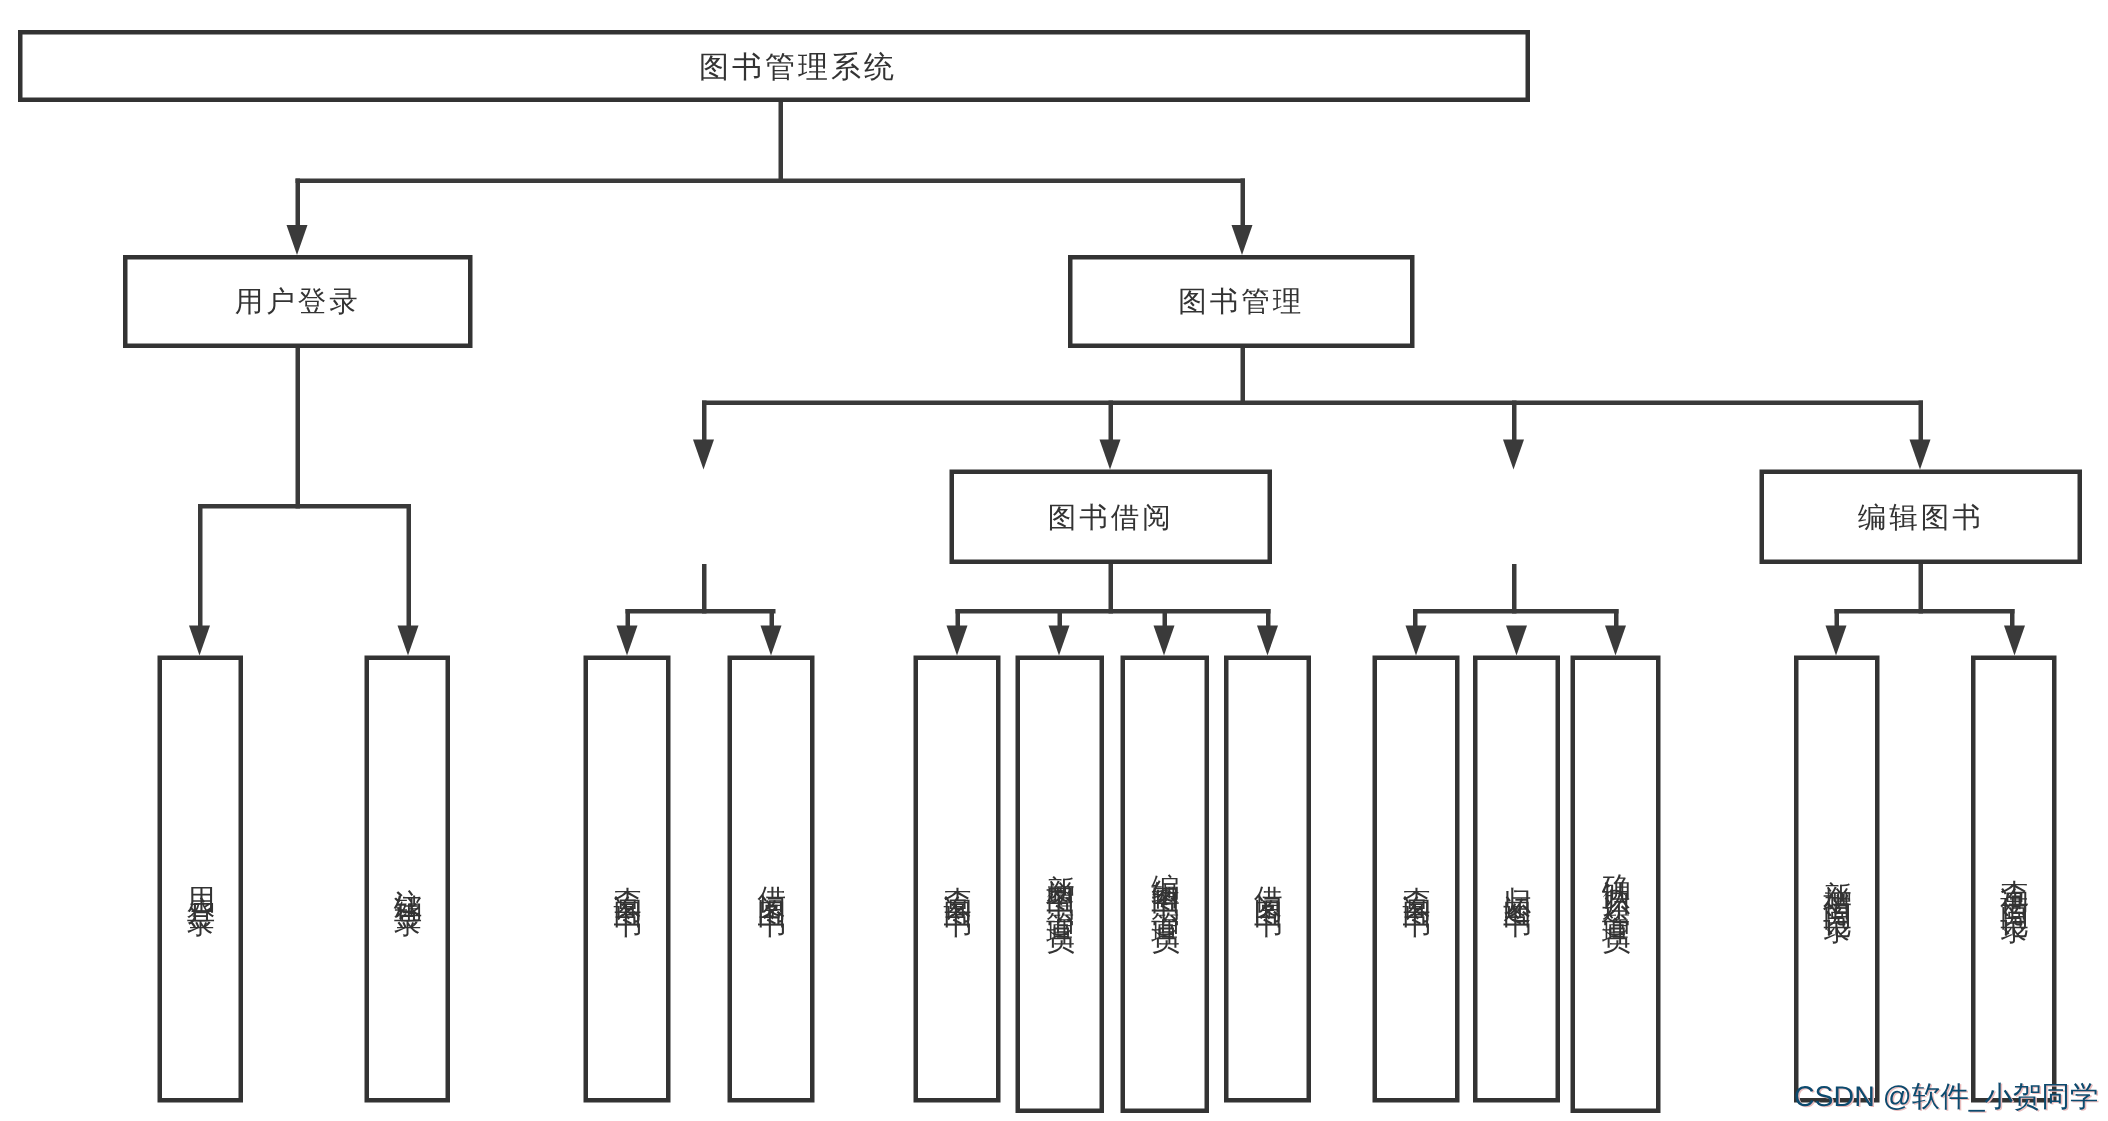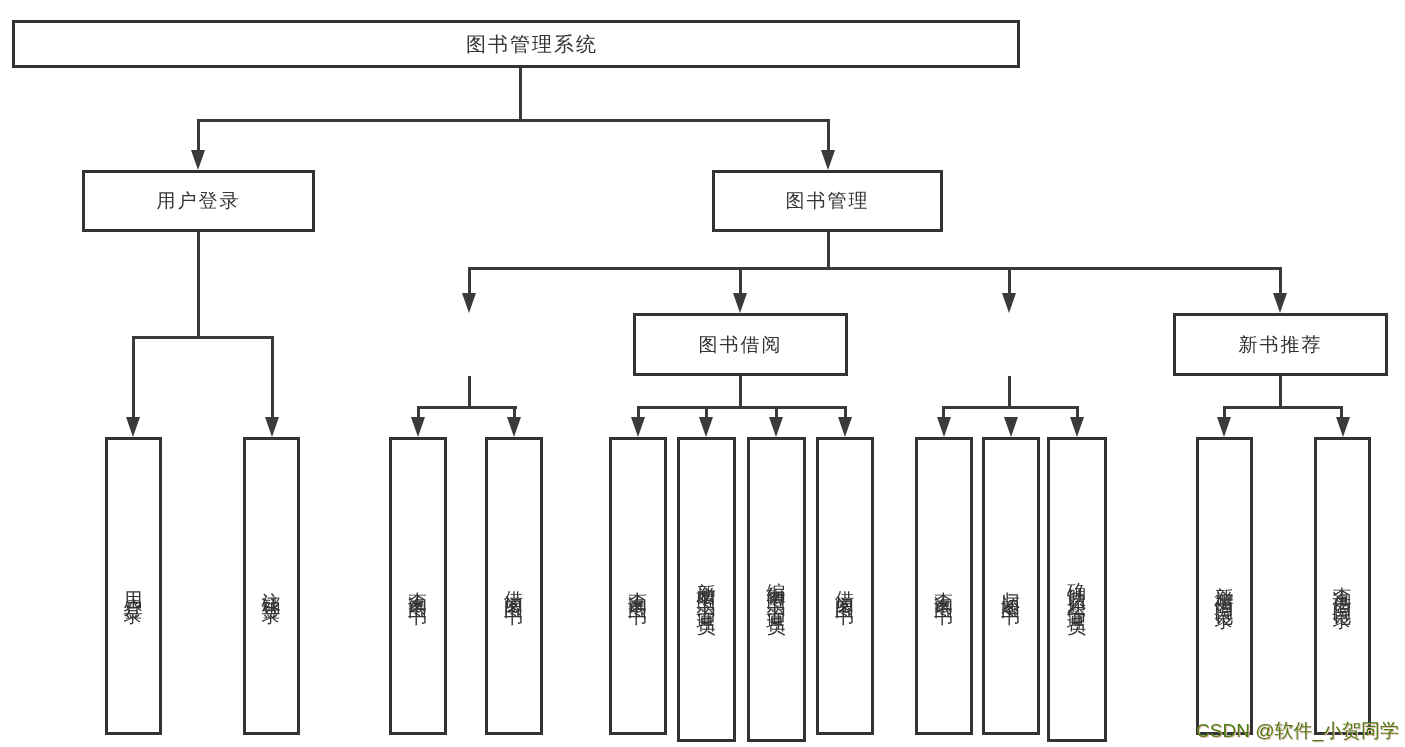--- a/index.html
+++ b/index.html
@@ -18,21 +18,21 @@
   }
   .vline,.hline{position:absolute;background:#3a3a3a;}
   .vline{width:3px;}
   .hline{height:3px;}
   .arrow{
     position:absolute;width:0;height:0;
     border-left:7px solid transparent;border-right:7px solid transparent;
     border-top:20px solid #3a3a3a;
   }
   #watermark{
-    position:absolute;right:6px;bottom:3px;font-size:19px;color:#4d7c0f;
+    position:absolute;right:6px;bottom:3px;font-size:19px;color:#0c4a6e;
     text-shadow:1px 1px 0 #e9bcbc;letter-spacing:0;white-space:nowrap;
   }
   
   #root-box{left:12px;top:20px;width:1008px;height:48px;font-size:20px;padding-left:32px;}
   #l2-user-login{left:82px;top:170px;width:233px;height:62px;}
   #l2-book-mgmt{left:712px;top:170px;width:231px;height:62px;}
   .l3{top:313px;width:215px;height:63px;}
   #l3-new-book{left:362px;}
   #l3-book-borrow{left:633px;}
   #l3-current-borrow{left:902px;}
@@ -57,21 +57,21 @@
 <body>
 
 <div id="canvas">
 
   <div class="box" id="root-box">图书管理系统</div>
 
   <div class="box" id="l2-user-login">用户登录</div>
   <div class="box" id="l2-book-mgmt">图书管理</div>
 
   <div class="box l3" id="l3-book-borrow">图书借阅</div>
-  <div class="box l3" id="l3-borrow-records">新书推荐</div>
+  <div class="box l3" id="l3-borrow-records">编辑图书</div>
 
   <div class="box vbox leaf" id="leaf-user-login">用户登录</div>
   <div class="box vbox leaf" id="leaf-logout">注销登录</div>
   <div class="box vbox leaf" id="leaf-query-books-1">查询图书</div>
   <div class="box vbox leaf" id="leaf-borrow-books-1">借阅图书</div>
   <div class="box vbox leaf" id="leaf-query-books-2">查询图书</div>
   <div class="box vbox leaf leaf-tall" id="leaf-add-book-admin">新增图书（管理员）</div>
   <div class="box vbox leaf leaf-tall" id="leaf-edit-book-admin">编辑图书（管理员）</div>
   <div class="box vbox leaf" id="leaf-borrow-books-2">借阅图书</div>
   <div class="box vbox leaf" id="leaf-query-books-3">查询图书</div>

